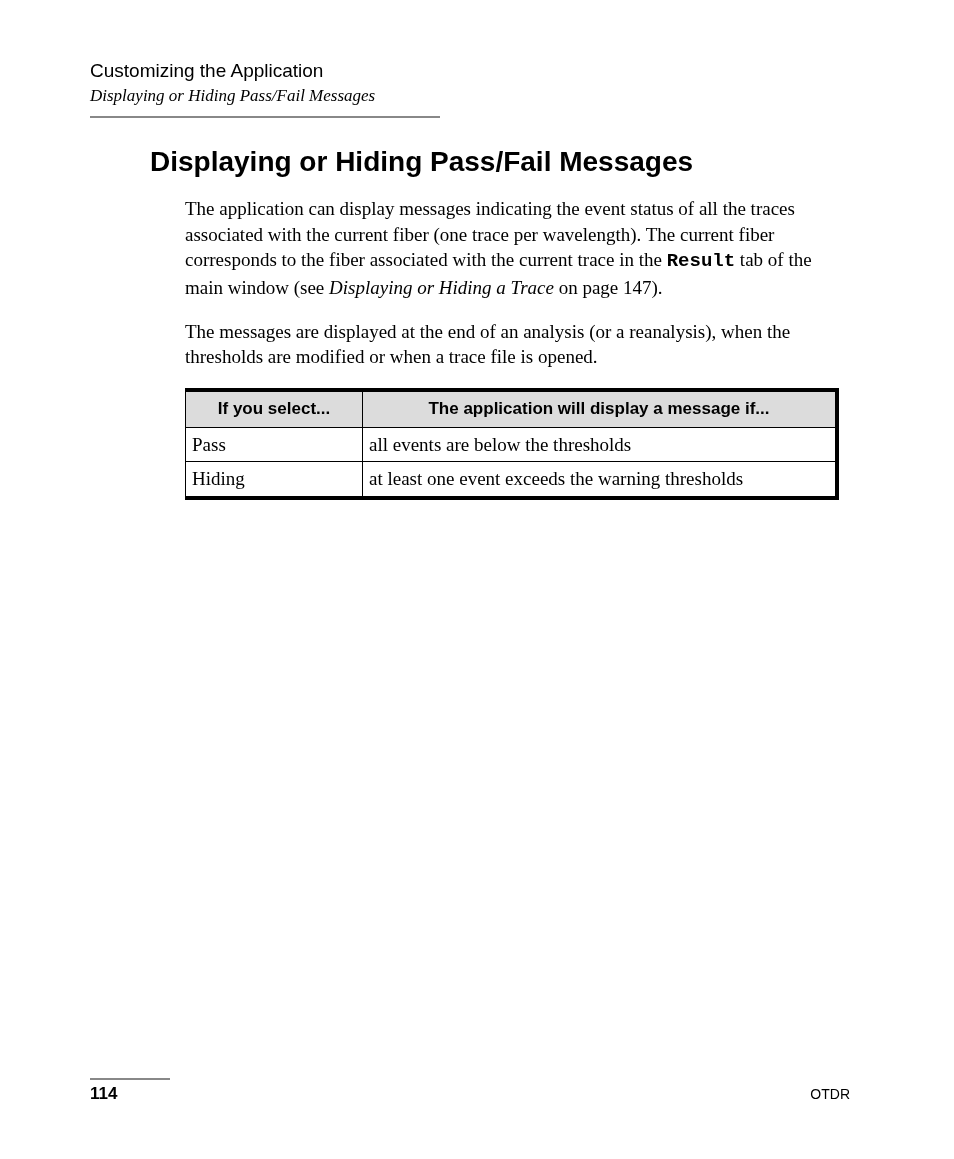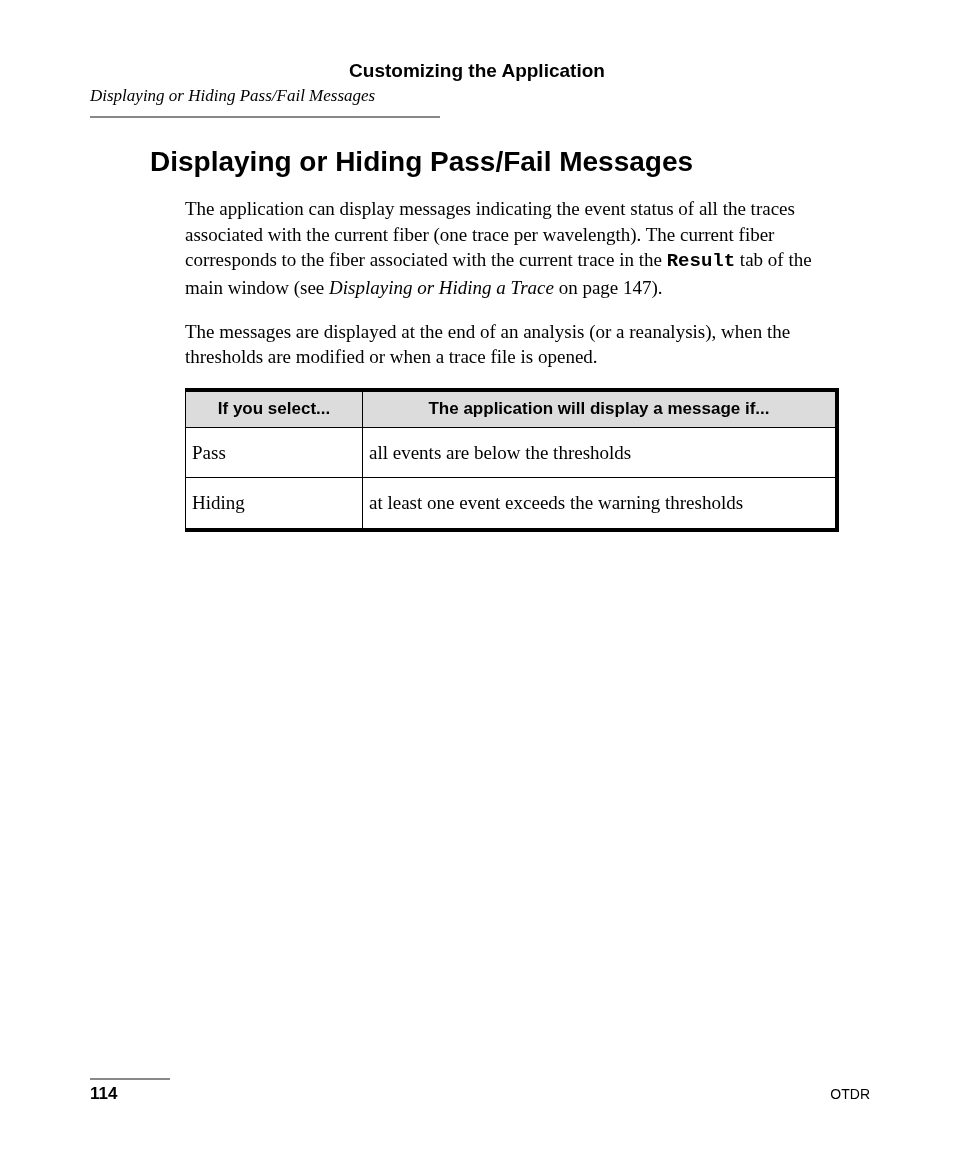--- a/index.html
+++ b/index.html
@@ -17,23 +17,22 @@
     padding: 60px 90px 30px 90px;
     box-sizing: border-box;
     height: 100%;
     position: relative;
   }
   .running-head {
     margin-bottom: 6px;
   }
   .chapter-title {
     font-family: "Segoe UI", "Helvetica Neue", Arial, sans-serif;
-    font-weight: 700;
+    font-weight: 400;
     font-size: 19px;
-    text-align: center;
   }
   .chapter-sub {
     font-style: italic;
     font-size: 17px;
     margin-top: 4px;
   }
   .hr-top {
     border: none;
     border-top: 2px solid #888;
     margin: 10px 0 28px 0;
@@ -65,34 +64,34 @@
     background: #dcdcdc;
     font-family: "Segoe UI", "Helvetica Neue", Arial, sans-serif;
     font-weight: 700;
     font-size: 17px;
     padding: 6px 8px;
     border: 1px solid #000;
     text-align: center;
   }
   table.pf td {
     border: 1px solid #000;
-    padding: 12px 6px;
+    padding: 4px 6px;
     font-size: 19px;
     vertical-align: top;
   }
   table.pf th:first-child { width: 160px; }
   table.pf {
     border-top: 4px solid #000;
     border-bottom: 4px solid #000;
     border-right: 4px solid #000;
   }
   .footer {
     position: absolute;
     left: 90px;
-    right: 84px;
+    right: 104px;
     bottom: 55px;
   }
   .hr-bot {
     border: none;
     border-top: 2px solid #888;
     margin: 0 0 4px 0;
     width: 80px;
   }
   .page-num {
     font-family: "Segoe UI", "Helvetica Neue", Arial, sans-serif;

